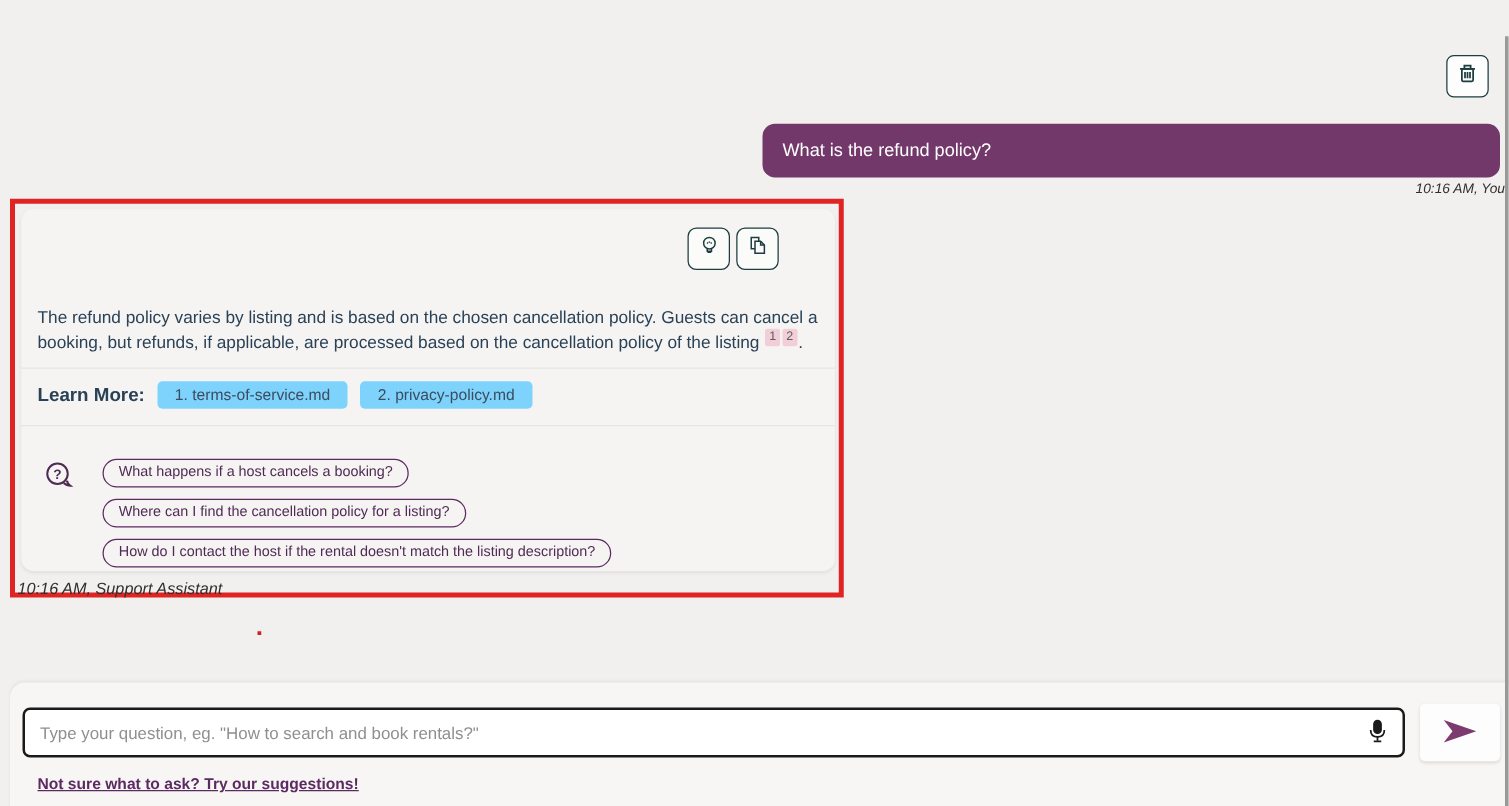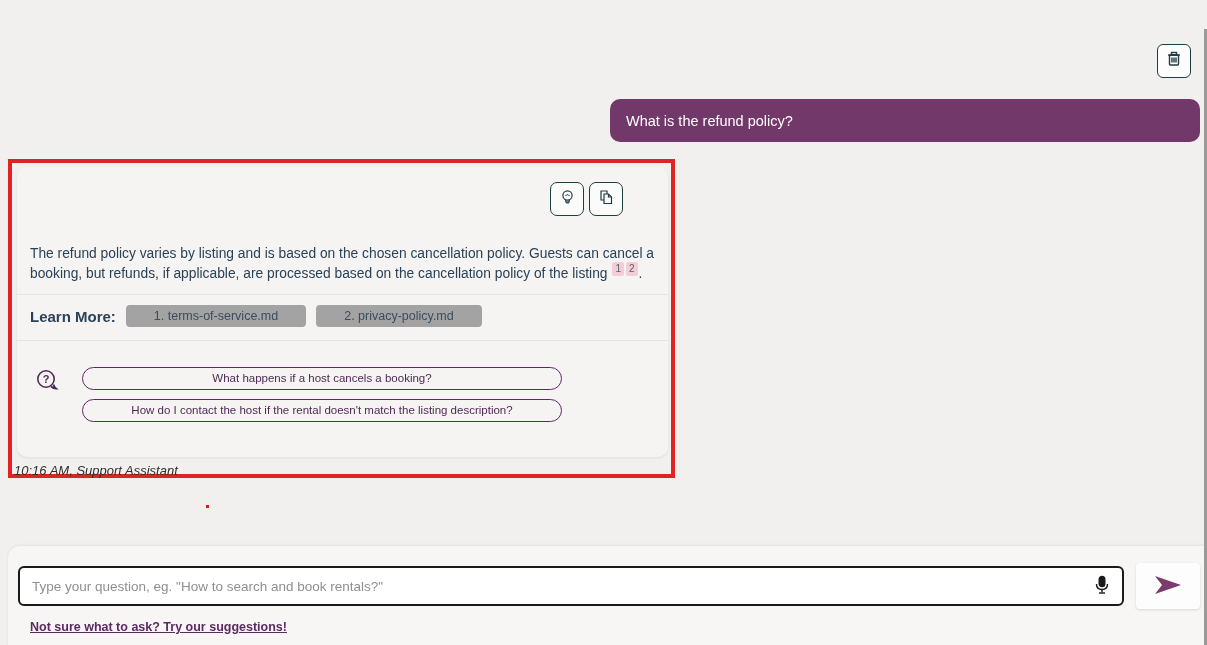--- a/index.html
+++ b/index.html
@@ -34,26 +34,26 @@
 
   .answer-text { position:absolute; left:13px; top:77px; width:628px; font-size:13.8px; line-height:20px; color:#2a4257; }
   .cite { display:inline-block; background:#f3ced6; color:#55606e; font-size:10px; line-height:14px;
     padding:0 3px; border-radius:2px; margin:0 1px; position:relative; top:-6px; }
 
   .divider { position:absolute; left:0; width:651px; height:1px; background:#e6e5e3; }
   .div1 { top:127px; } .div2 { top:173px; }
 
   .learnmore-row { position:absolute; left:13px; top:138px; display:flex; align-items:center; }
   .learnmore-label { font-size:15px; font-weight:bold; color:#2a4257; margin-right:10px; }
-  .ref-chip { background:#a3a3a3; color:#3c4c60; font-size:12.5px; padding:4px 28px; border-radius:4px;
+  .ref-chip { background:#7dd3fc; color:#3c4c60; font-size:12.5px; padding:4px 14px; border-radius:4px;
     margin-right:10px; cursor:pointer; }
 
   .suggest-section { position:absolute; left:0; top:174px; width:651px; height:116px; }
   .qb-icon { position:absolute; left:17px; top:27px; }
-  .sugg-chips { position:absolute; left:65px; top:26px; width:480px; display:flex; flex-wrap:wrap; gap:9px;flex-direction:column; }
+  .sugg-chips { position:absolute; left:65px; top:26px; width:480px; display:flex; flex-wrap:wrap; gap:9px; }
   .sugg-chip { border:1.5px solid #5c2a60; color:#4f2a54; background:transparent; font-size:11.5px;
     padding:4px 12px 5px 12px; border-radius:13px; cursor:pointer; white-space:nowrap;
     font-family:"Liberation Sans", sans-serif; }
 
   .assistant-ts { position:absolute; left:2px; top:300px; font-size:13px; font-style:italic; color:#2f2f2f; }
 
   .red-dot { position:absolute; left:206px; top:476px; width:3px; height:3px; background:#cc2222; }
 
   
   .footer { position:absolute; left:8px; top:517px; width:1199px; height:128px; background:#f7f6f4;
@@ -83,20 +83,21 @@
         <line x1="7" y1="7.5" x2="7" y2="12.5"></line>
         <line x1="9" y1="7.5" x2="9" y2="12.5"></line>
         <line x1="11" y1="7.5" x2="11" y2="12.5"></line>
       </svg>
     </span>
   </div>
 
   <div class="user-bubble">
     <span>What is the refund policy?</span>
   </div>
+  <div class="user-ts">10:16 AM, You</div>
 
   <div class="assistant-block">
     <div class="assistant-card">
 
       <div class="card-actions">
         <div class="icon-btn">
           <span>
             <svg width="19" height="19" viewBox="0 0 19 19" fill="none" stroke="#1d3d40" stroke-width="1.2">
               <circle cx="9.5" cy="7.5" r="4.6"></circle>
               <path d="M7.8 12 L7.8 14 L11.2 14 L11.2 12"></path>
@@ -136,20 +137,21 @@
       <div class="suggest-section">
         <span class="qb-icon">
           <svg width="26" height="26" viewBox="0 0 26 26" fill="none" stroke="#4f2a54" stroke-width="1.6">
             <circle cx="12" cy="11" r="8.2"></circle>
             <path d="M17 18.5 Q19.5 20.5 22 20.5 Q20 19 19.5 16.5" stroke-width="1.8"></path>
             <text x="12" y="15" text-anchor="middle" font-size="11" font-weight="bold" fill="#4f2a54" stroke="none" font-family="Liberation Sans, sans-serif">?</text>
           </svg>
         </span>
         <div class="sugg-chips">
           <button class="sugg-chip">What happens if a host cancels a booking?</button>
+          <button class="sugg-chip">Where can I find the cancellation policy for a listing?</button>
           <button class="sugg-chip">How do I contact the host if the rental doesn't match the listing description?</button>
         </div>
       </div>
     </div>
 
     <div class="assistant-ts">10:16 AM, Support Assistant</div>
   </div>
 
   <div class="red-dot"></div>
 

